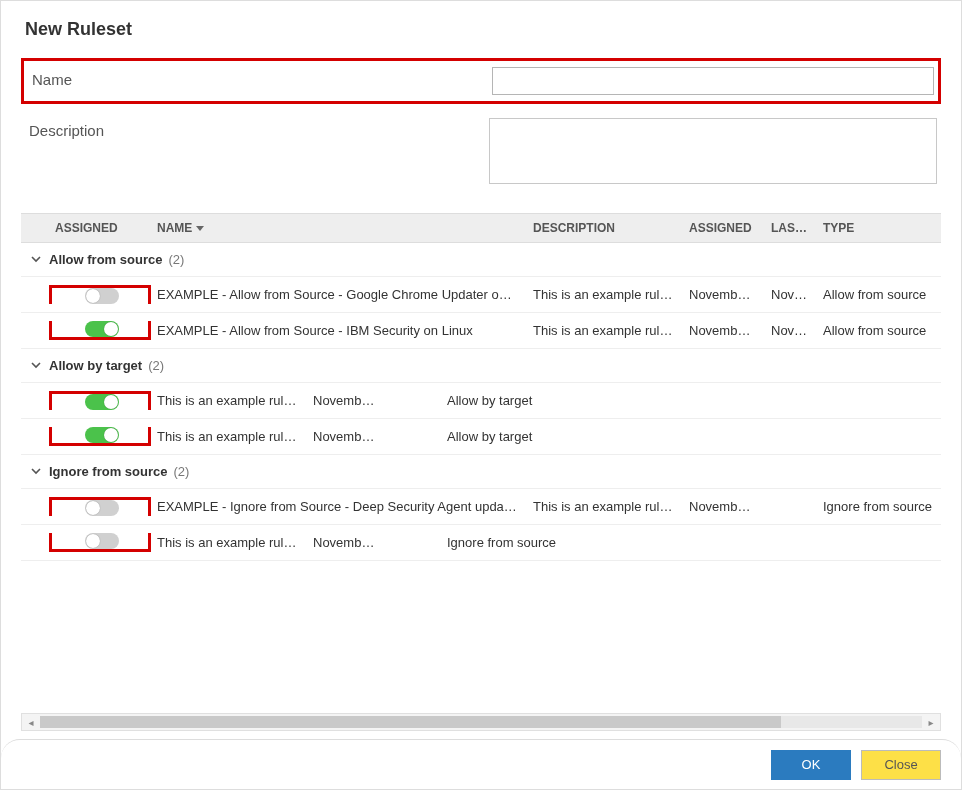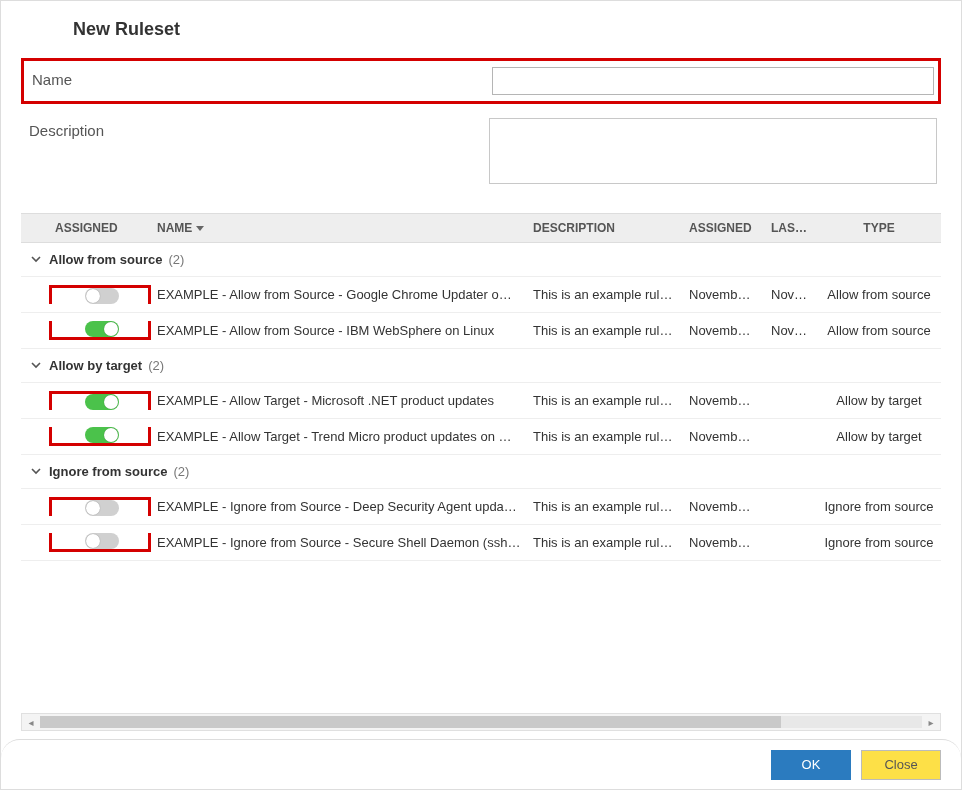--- a/index.html
+++ b/index.html
@@ -10,21 +10,20 @@
     font-size: 13px;
     color: #333;
     background: #fff;
     width: 962px;
     height: 790px;
     position: relative;
     border: 1px solid #ddd;
   }
   .header {
     padding: 18px 28px 10px 24px;
-    margin-left: 48px;
   }
   .header h1 {
     margin: 0;
     font-size: 18px;
     font-weight: 700;
     color: #333;
   }
   .form-area {
     padding: 8px 20px 12px 20px;
   }
@@ -77,21 +76,21 @@
     height: 30px;
     align-items: center;
   }
   .col { overflow: hidden; text-overflow: ellipsis; white-space: nowrap; padding: 0 6px; }
   .col-chevron { width: 28px; flex: 0 0 28px; }
   .col-assigned { width: 102px; flex: 0 0 102px; }
   .col-name { width: 376px; flex: 0 0 376px; display:flex; align-items:center; gap:4px;}
   .col-desc { width: 156px; flex: 0 0 156px; }
   .col-created { width: 82px; flex: 0 0 82px; }
   .col-last { width: 52px; flex: 0 0 52px; }
-  .col-type { flex: 1; text-align: center; }
+  .col-type { flex: 1; }
   .sort-arrow {
     display:inline-block;
     width:0;height:0;
     border-left:4px solid transparent;
     border-right:4px solid transparent;
     border-top:5px solid #666;
   }
   .group-row {
     display: flex;
     align-items: center;
@@ -250,54 +249,52 @@
         <div class="col col-last">Nov…</div>
         <div class="col col-type">Allow from source</div>
       </div>
       <div class="data-row">
         <div class="col col-chevron"></div>
         <div class="toggle-cell toggle-highlight toggle-highlight-bottom">
           <div class="toggle on">
             <div class="knob"></div>
           </div>
         </div>
-        <div class="col col-name">EXAMPLE - Allow from Source - IBM WebSphere on Linux</div>
+        <div class="col col-name">EXAMPLE - Allow from Source - IBM Security on Linux</div>
         <div class="col col-desc">This is an example rule. …</div>
         <div class="col col-created">Novemb…</div>
         <div class="col col-last">Nov…</div>
         <div class="col col-type">Allow from source</div>
       </div>
       <div class="group-row">
         <span class="group-chevron"><svg viewBox="0 0 10 10">
             <path d="M1 3 L5 7 L9 3" fill="none" stroke="#555" stroke-width="1.6"></path>
           </svg></span>
         <span class="group-label">Allow by target</span>
         <span class="group-count">(2)</span>
       </div>
       <div class="data-row">
         <div class="col col-chevron"></div>
         <div class="toggle-cell toggle-highlight toggle-highlight-top">
           <div class="toggle on">
             <div class="knob"></div>
           </div>
         </div>
-        <div class="col col-name">EXAMPLE - Allow Target - Microsoft .NET product updates</div>
         <div class="col col-desc">This is an example rule. …</div>
         <div class="col col-created">Novemb…</div>
         <div class="col col-last"></div>
         <div class="col col-type">Allow by target</div>
       </div>
       <div class="data-row">
         <div class="col col-chevron"></div>
         <div class="toggle-cell toggle-highlight toggle-highlight-bottom">
           <div class="toggle on">
             <div class="knob"></div>
           </div>
         </div>
-        <div class="col col-name">EXAMPLE - Allow Target - Trend Micro product updates on …</div>
         <div class="col col-desc">This is an example rule. …</div>
         <div class="col col-created">Novemb…</div>
         <div class="col col-last"></div>
         <div class="col col-type">Allow by target</div>
       </div>
       <div class="group-row">
         <span class="group-chevron"><svg viewBox="0 0 10 10">
             <path d="M1 3 L5 7 L9 3" fill="none" stroke="#555" stroke-width="1.6"></path>
           </svg></span>
         <span class="group-label">Ignore from source</span>
@@ -316,21 +313,20 @@
         <div class="col col-last"></div>
         <div class="col col-type">Ignore from source</div>
       </div>
       <div class="data-row">
         <div class="col col-chevron"></div>
         <div class="toggle-cell toggle-highlight toggle-highlight-bottom">
           <div class="toggle ">
             <div class="knob"></div>
           </div>
         </div>
-        <div class="col col-name">EXAMPLE - Ignore from Source - Secure Shell Daemon (ssh…</div>
         <div class="col col-desc">This is an example rule. …</div>
         <div class="col col-created">Novemb…</div>
         <div class="col col-last"></div>
         <div class="col col-type">Ignore from source</div>
       </div>
     </div>
 </div>
 
 <div class="scrollbar-fake">
   <div class="scroll-arrow">◂</div>

